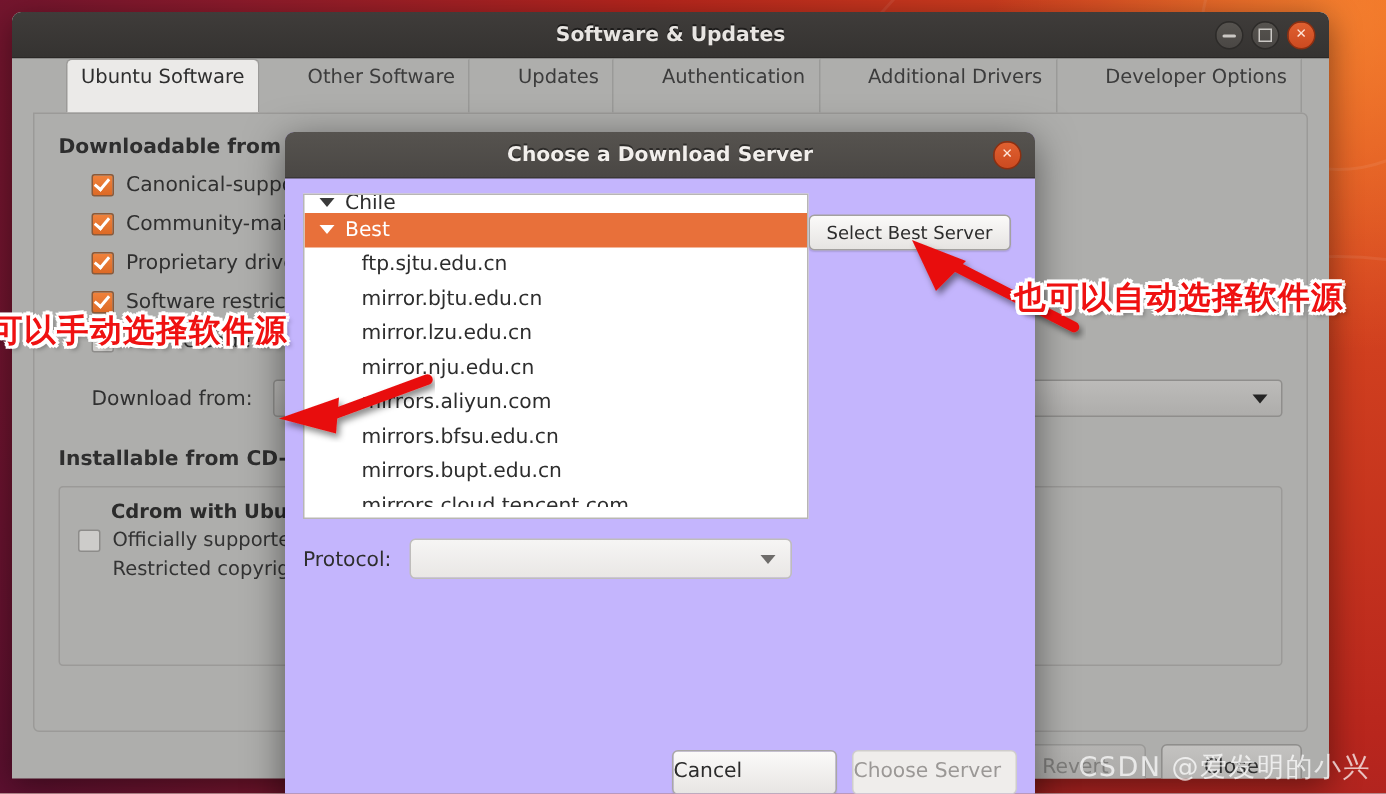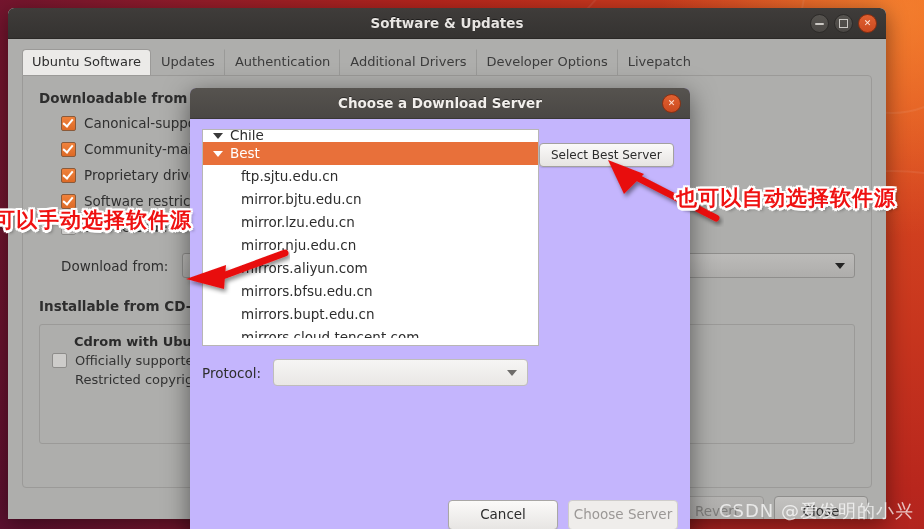--- a/index.html
+++ b/index.html
@@ -50,23 +50,23 @@
           color:#d8d5d1;font-style:normal;font-size:10px;line-height:1;}
   .wbtn.close i{color:#ffe6da;font-size:9px;}
   .wbtn .bar{position:absolute;left:4px;right:4px;top:8px;height:2px;background:#cbc8c4;border-radius:1px;}
   .wbtn .sq{position:absolute;left:4px;top:4px;width:7px;height:7px;border:1.5px solid #cbc8c4;}
 
   #tabs{
     display:flex;align-items:flex-end;height:30px;padding:6px 0 0 14px;
     background:#aeaeac;
   }
   .tab{
-    padding:4px 9px 5px 9px;font-size:13px;color:#3c3c3c;
+    padding:4px 9px 15px 9px;font-size:13px;color:#3c3c3c;
     border:1px solid transparent;border-bottom:none;
-    white-space:nowrap;line-height:16px;
+    white-space:nowrap;line-height:16px;margin-left:22px;
   }
   .tab.active{
     background:#ebeae8;border-color:#9b9a98;border-radius:4px 4px 0 0;
     color:#2e2e2e;
   }
   .tab:not(.active){border-right:1px solid #9a9a98;}
   .tab:last-child{border-right:none;}
 
   #panel{
     margin:0 14px;height:413px;background:#aeaeac;
@@ -148,21 +148,21 @@
   #proto-row{display:flex;align-items:center;padding:13px 12px 0 12px;}
   #proto-row .lbl{font-size:13.5px;color:#2e2e2e;margin-right:12px;}
   #proto-combo{
     width:255px;height:27px;border:1px solid #bfbdbb;border-radius:4px;
     background:linear-gradient(to bottom,#f6f5f4,#e9e7e5);position:relative;box-sizing:border-box;
   }
   #proto-combo .caret{position:absolute;right:10px;top:10px;width:0;height:0;
       border-left:5px solid transparent;border-right:5px solid transparent;border-top:6px solid #6e6c6a;}
   #dlg-btns{position:absolute;right:12px;bottom:14px;display:flex;gap:10px;}
   .dbtn{
-    min-width:108px;height:28px;line-height:27px;text-align:center;font-size:13.5px;
+    min-width:108px;height:28px;line-height:27px;text-align:left;font-size:13.5px;
     border:1px solid #a9a7a5;border-radius:4px;color:#2c2c2c;
     background:linear-gradient(to bottom,#fbfaf9,#e7e5e3);
     box-shadow:0 1px 1px rgba(0,0,0,0.10);
   }
   .dbtn.disabled{color:#9b9896;background:#efedeb;border-color:#cfcdcb;box-shadow:none;}
 
   
   .anno{
     position:absolute;font-family:"DejaVu Sans","Liberation Sans",sans-serif;
     font-weight:bold;color:#ef1111;font-size:21px;letter-spacing:1px;white-space:nowrap;
@@ -203,20 +203,21 @@
           <div class="sq"></div>
         </div>
       <div class="wbtn close">
           <i>✕</i>
         </div>
     </div>
   </div>
 
   <div id="tabs">
     <div class="tab active">Ubuntu Software</div>
+    <div class="tab">Other Software</div>
     <div class="tab">Updates</div>
     <div class="tab">Authentication</div>
     <div class="tab">Additional Drivers</div>
     <div class="tab">Developer Options</div>
     <div class="tab">Livepatch</div>
   </div>
 
   <div id="panel">
     <div class="sect-title">Downloadable from the Internet</div>
 

